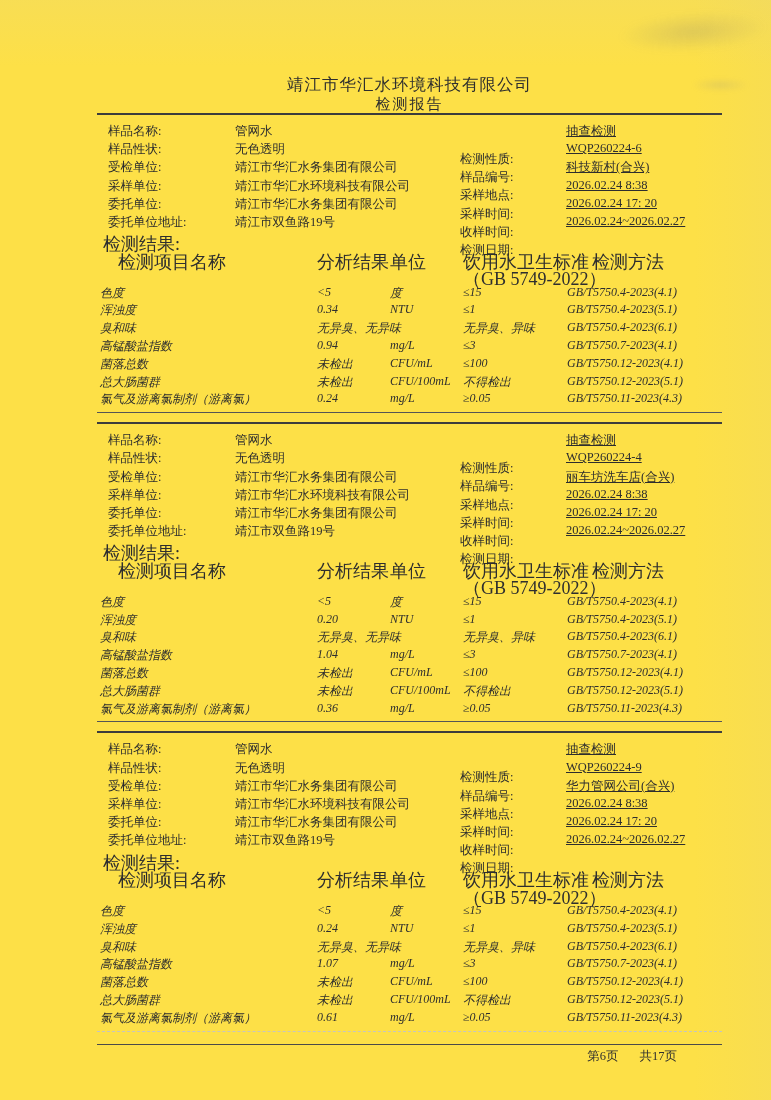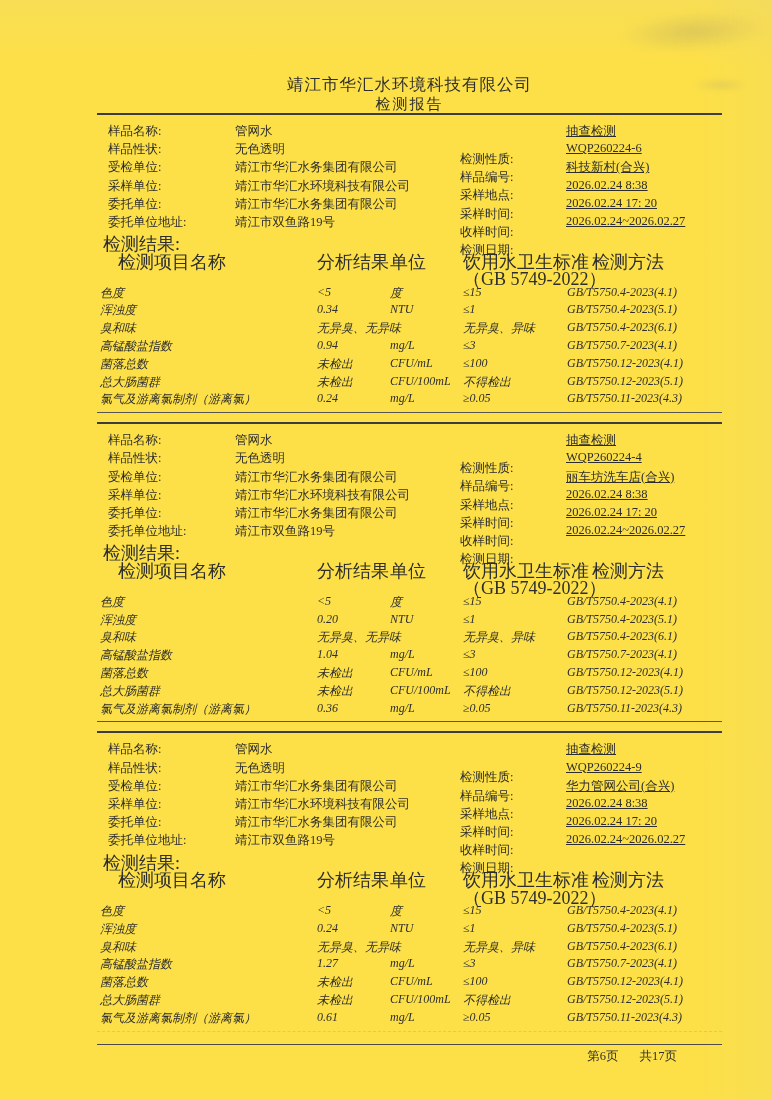--- a/index.html
+++ b/index.html
@@ -352,21 +352,21 @@
         </div>
         <div class="d-row">
           <span class="c-item">臭和味</span>
           <span class="c-res">无异臭、无异味</span>
           <span class="c-unit"></span>
           <span class="c-std">无异臭、异味</span>
           <span class="c-mth">GB/T5750.4-2023(6.1)</span>
         </div>
         <div class="d-row">
           <span class="c-item">高锰酸盐指数</span>
-          <span class="c-res">1.27</span>
+          <span class="c-res">1.07</span>
           <span class="c-unit">mg/L</span>
           <span class="c-std">≤3</span>
           <span class="c-mth">GB/T5750.7-2023(4.1)</span>
         </div>
         <div class="d-row">
           <span class="c-item">菌落总数</span>
           <span class="c-res">未检出</span>
           <span class="c-unit">CFU/mL</span>
           <span class="c-std">≤100</span>
           <span class="c-mth">GB/T5750.12-2023(4.1)</span>

